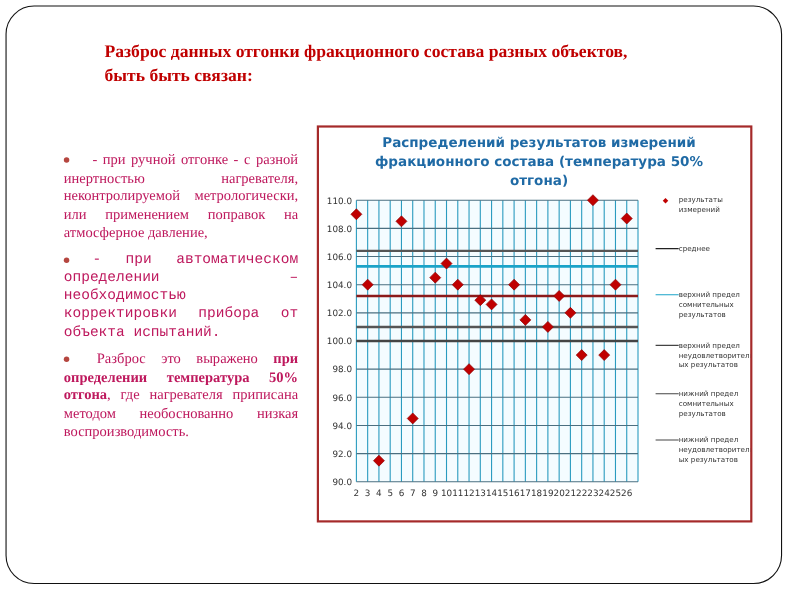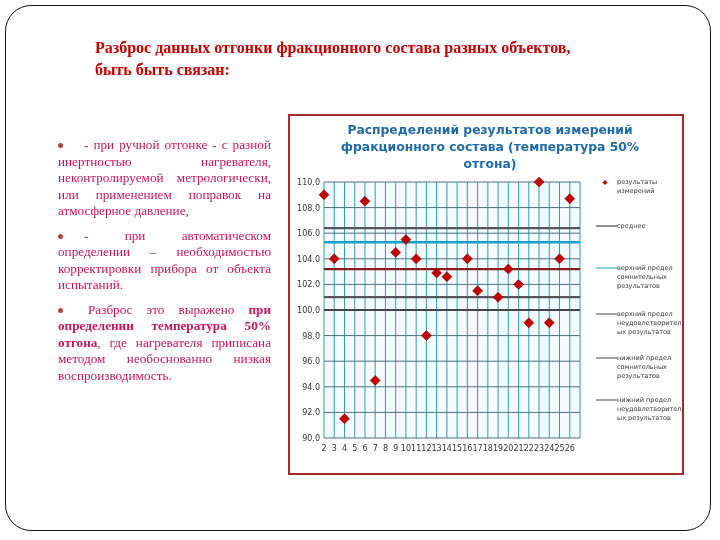--- a/index.html
+++ b/index.html
@@ -24,21 +24,21 @@
 <h1 class="slide-title">
   <span>Разброс данных отгонки фракционного состава разных объектов,</span><br>
   <span>быть быть связан:</span>
 </h1>
 
 <div class="bullets">
   <div class="bullet" style="text-indent:26px;">
     <span class="bullet-dot"></span>
     <span>- при ручной отгонке - с разной инертностью нагревателя, неконтролируемой метрологически, или применением поправок на атмосферное давление,</span>
   </div>
-  <div class="bullet" style="text-indent:26px;">
+  <div class="bullet" style="text-indent:26px;font-family:Liberation Mono, monospace;">
     <span class="bullet-dot"></span>
     <span>- при автоматическом определении – необходимостью корректировки прибора от объекта испытаний.</span>
   </div>
   <div class="bullet" style="text-indent:30px;">
     <span class="bullet-dot"></span>
     <span>Разброс это выражено </span><b>при определении температура 50% отгона</b><span>, где нагревателя приписана методом необоснованно низкая воспроизводимость.</span>
   </div>
 </div>
 
 <div class="chart-box">

